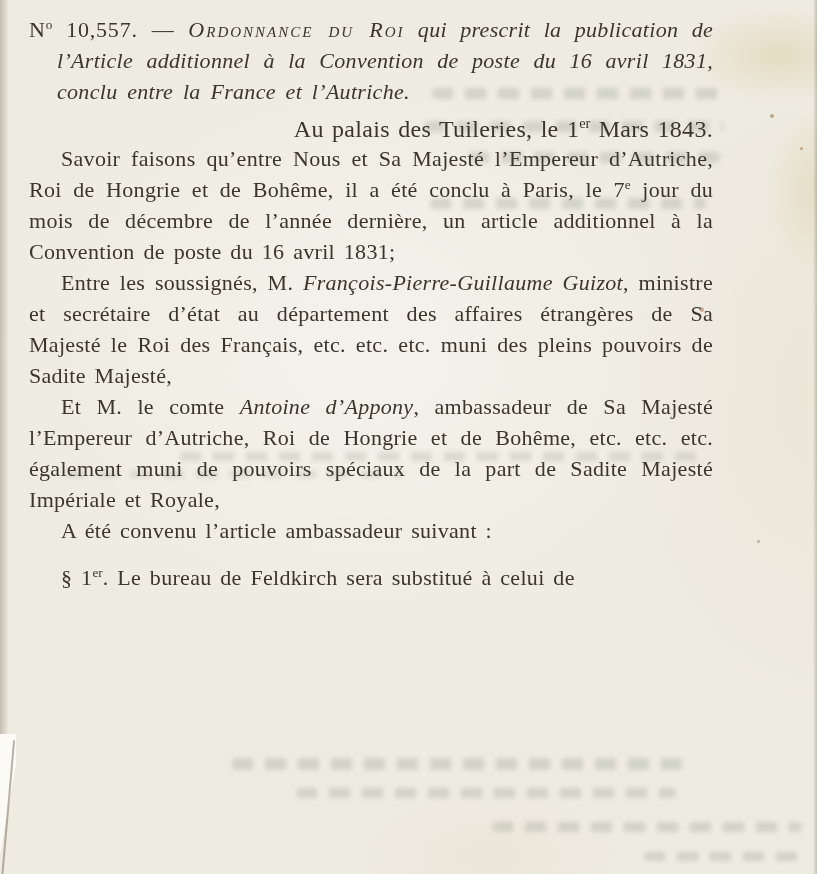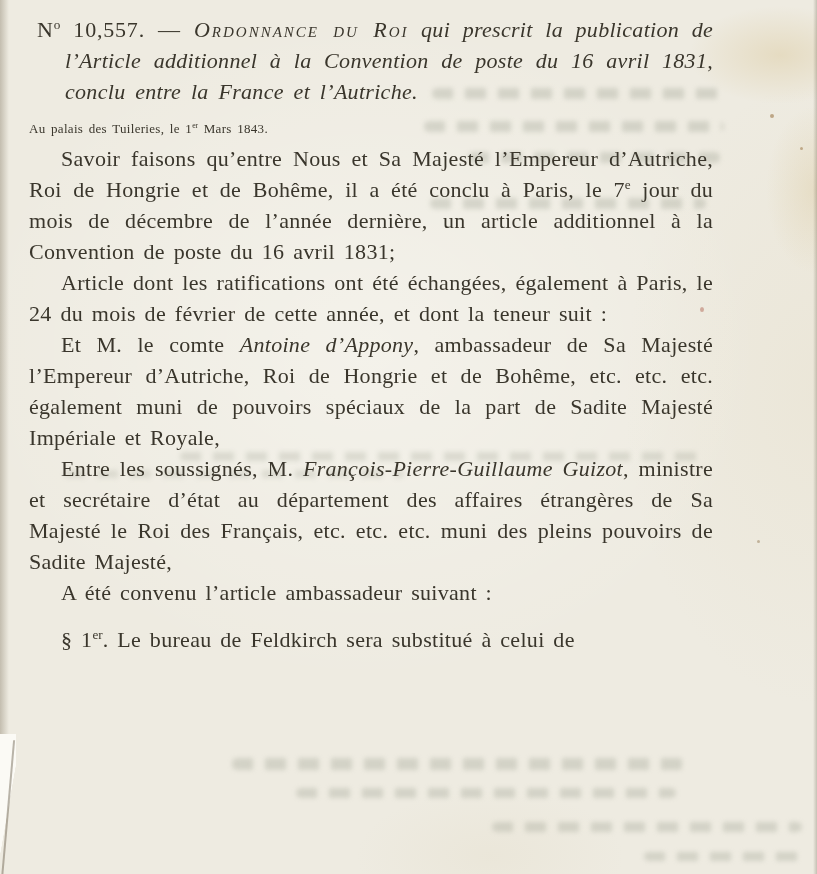--- a/index.html
+++ b/index.html
@@ -58,29 +58,29 @@
   
   .text-block {
     position: absolute; left: 29px; top: 14px; width: 684px;
     font-size: 22px; line-height: 31px;
     letter-spacing: 0.3px; word-spacing: 3px;
     text-align: justify;
   }
   p { margin: 0; }
   sup { font-size: 0.60em; line-height: 0; vertical-align: super; letter-spacing: 0; }
 
-  .header { padding-left: 28px; text-indent: -28px; font-style: italic; word-spacing: 4px; margin-left: 8px; }
+  .header { padding-left: 28px; text-indent: -28px; font-style: italic; word-spacing: 4px; }
   .header .num { font-style: normal; letter-spacing: 0.8px; }
   .title-sc { font-variant: small-caps; letter-spacing: 2px; }
   .sc { font-variant: small-caps; }
   .it { font-style: italic; }
   .caps { letter-spacing: 1px; }
 
-  .dateline { margin-top: 10px; text-align: left; text-indent: 0;
-              font-size: 13px; line-height: 24px; word-spacing: 2px; }
+  .dateline { margin-top: 10px; text-align: right; text-indent: 0;
+              font-size: 24px; line-height: 24px; word-spacing: 2px; }
 
   .para { text-indent: 32px; }
   .salutation { margin-top: 22px; }
   .preamble   { margin-top: 2px; }
 
   .article-heading { margin-top: 34px; text-align: center; text-indent: 0;
                      font-size: 18.5px; line-height: 24px;
                      letter-spacing: 3px; word-spacing: 7px; }
   .section-1 { margin-top: 16px; font-family: Liberation Serif, serif; }
 </style>
@@ -110,25 +110,24 @@
 
   <div class="text-block">
 
     <p class="header"><span class="num"><span>N</span><sup>o</sup><span> 10,557. — </span></span><span class="title-sc">Ordonnance du Roi</span><span> qui prescrit la publication de l’Article additionnel à la Convention de poste du 16 avril 1831, conclu entre la France et l’Autriche.</span></p>
 
     <p class="dateline"><span>Au palais des Tuileries, le 1</span><sup>er</sup><span> Mars 1843.</span></p>
 
 
     <p class="para preamble"><span>Savoir faisons qu’entre Nous et Sa Majesté l’Empereur d’Autriche, Roi de Hongrie et de Bohême, il a été conclu à Paris, le 7</span><sup>e</sup><span> jour du mois de décembre de l’année dernière, un article additionnel à la Convention de poste du 16 avril 1831;</span></p>
 
-    <p class="para">Article dont les ratifications ont été échangées, également à Paris, le 24 du mois de février de cette année, et dont la teneur suit :</p>
+
+    <p class="para"><span>Entre les soussignés, M. </span><span class="it">François-Pierre-Guillaume Guizot</span><span>, ministre et secrétaire d’état au département des affaires étrangères de Sa Majesté le Roi des Français, etc. etc. etc. muni des pleins pouvoirs de Sadite Majesté,</span></p>
 
     <p class="para"><span>Et M. le comte </span><span class="it">Antoine d’Appony</span><span>, ambassadeur de Sa Majesté l’Empereur d’Autriche, Roi de Hongrie et de Bohême, etc. etc. etc. également muni de pouvoirs spéciaux de la part de Sadite Majesté Impériale et Royale,</span></p>
-
-    <p class="para"><span>Entre les soussignés, M. </span><span class="it">François-Pierre-Guillaume Guizot</span><span>, ministre et secrétaire d’état au département des affaires étrangères de Sa Majesté le Roi des Français, etc. etc. etc. muni des pleins pouvoirs de Sadite Majesté,</span></p>
 
     <p class="para">A été convenu l’article ambassadeur suivant :</p>
 
 
     <p class="para section-1"><span>§ 1</span><sup>er</sup><span>. Le bureau de Feldkirch sera substitué à celui de</span></p>
 
   </div>
 </div>
 
 </body></html>

